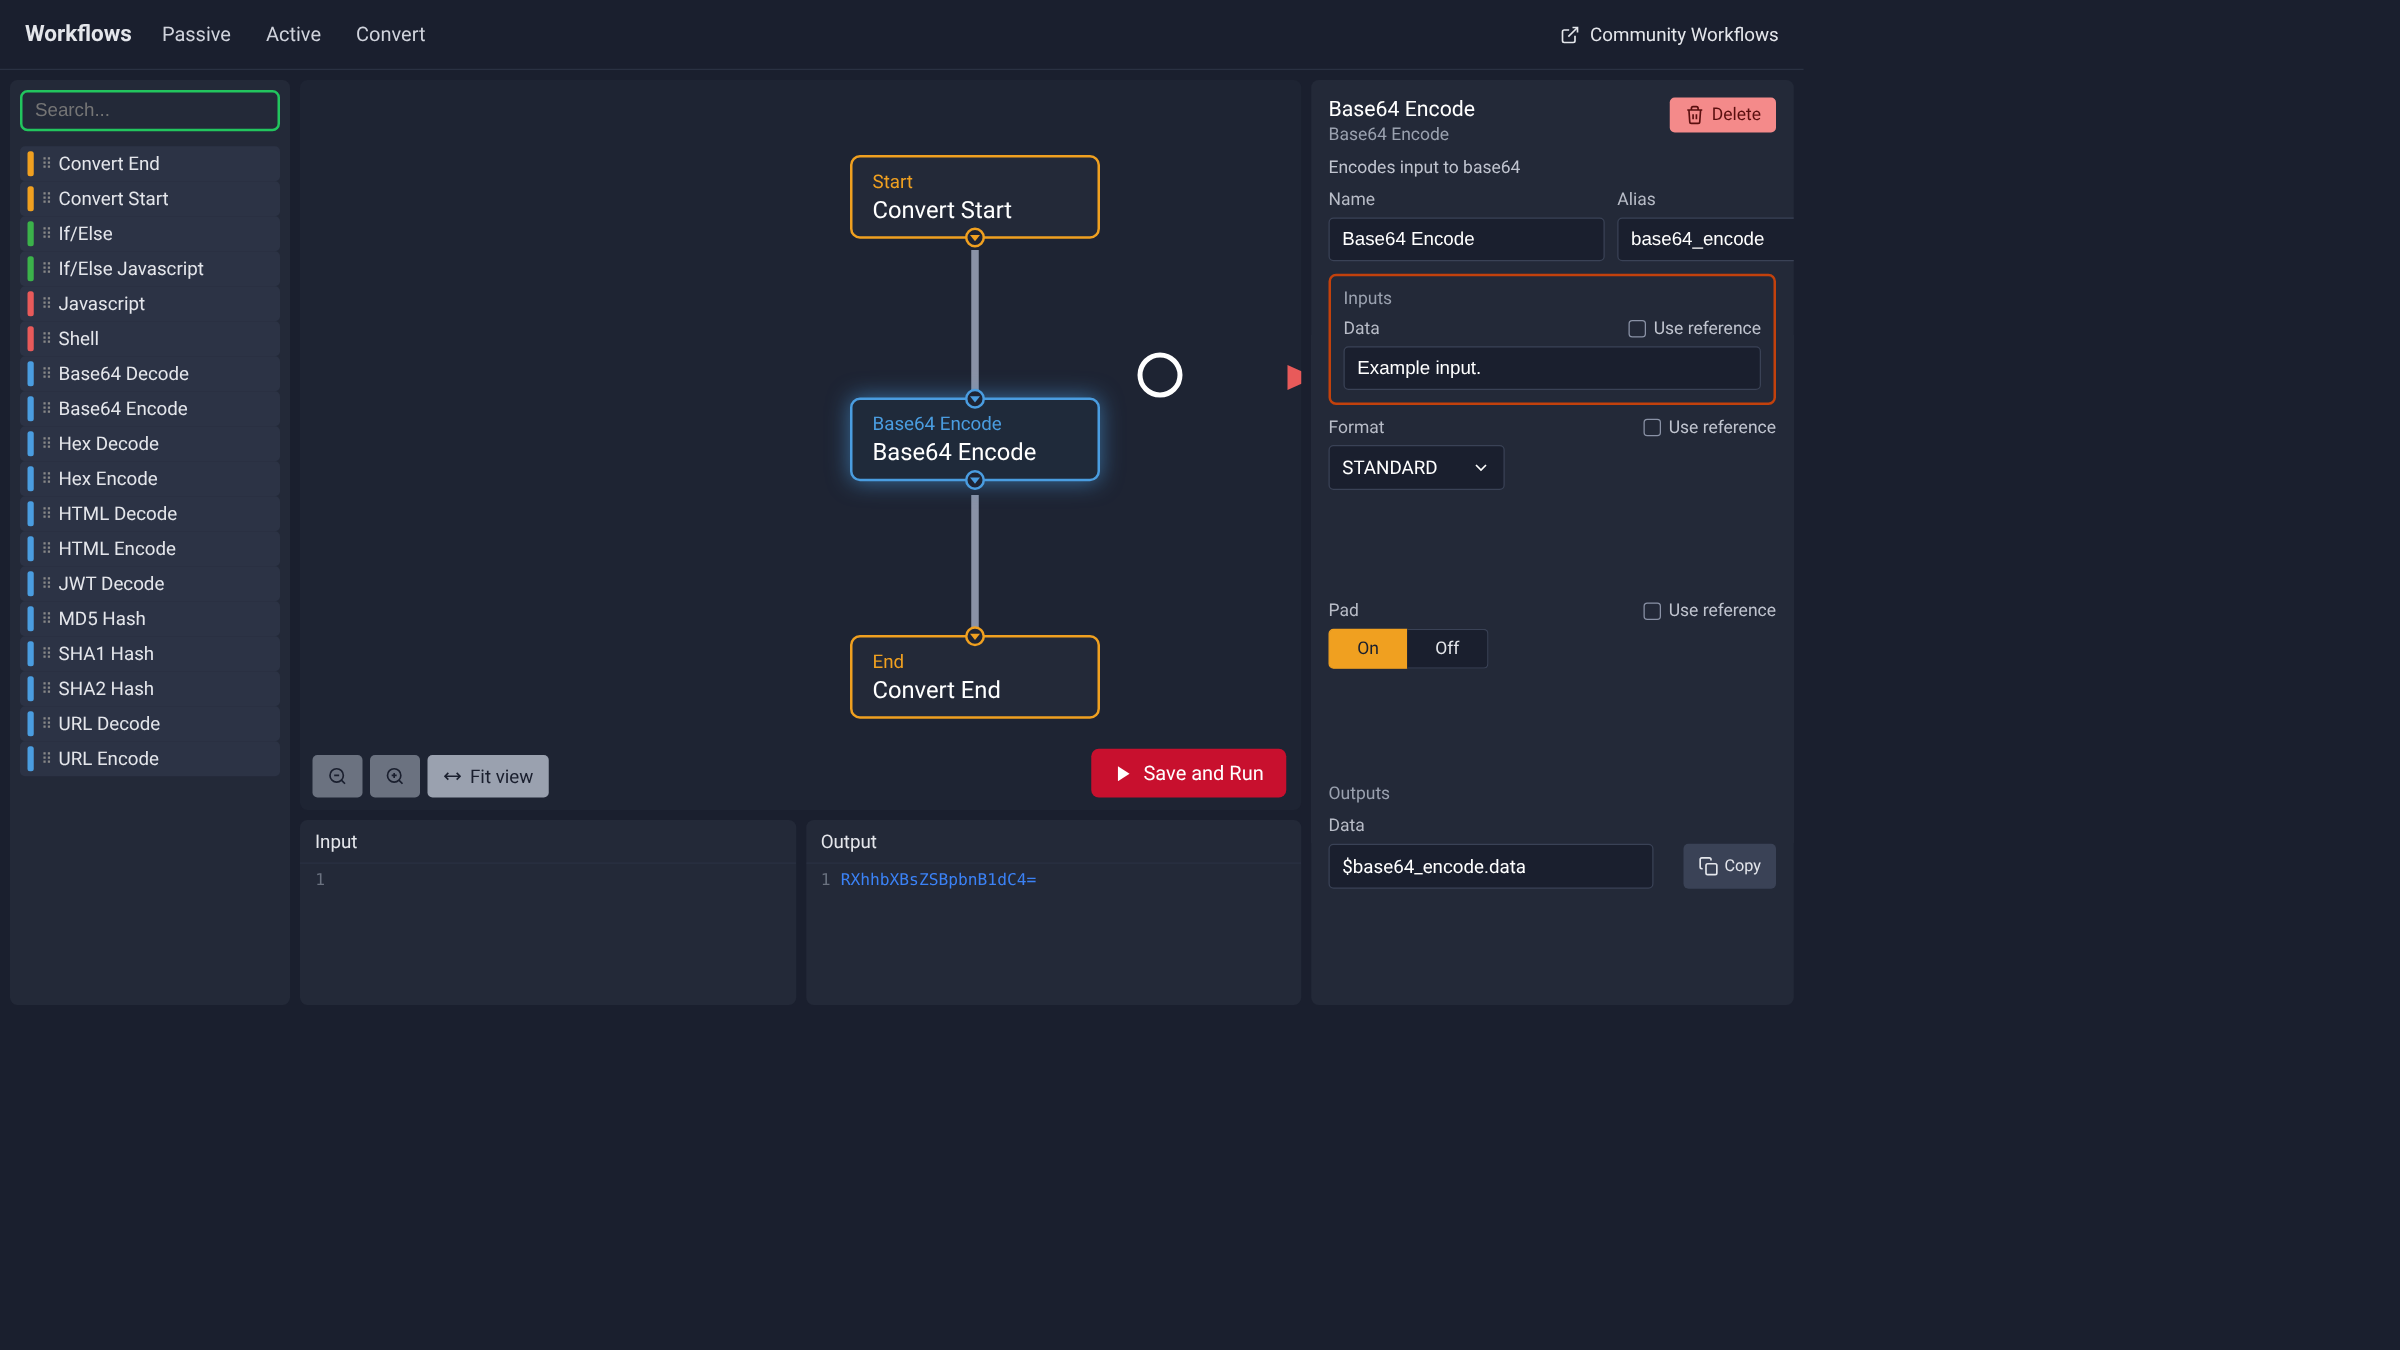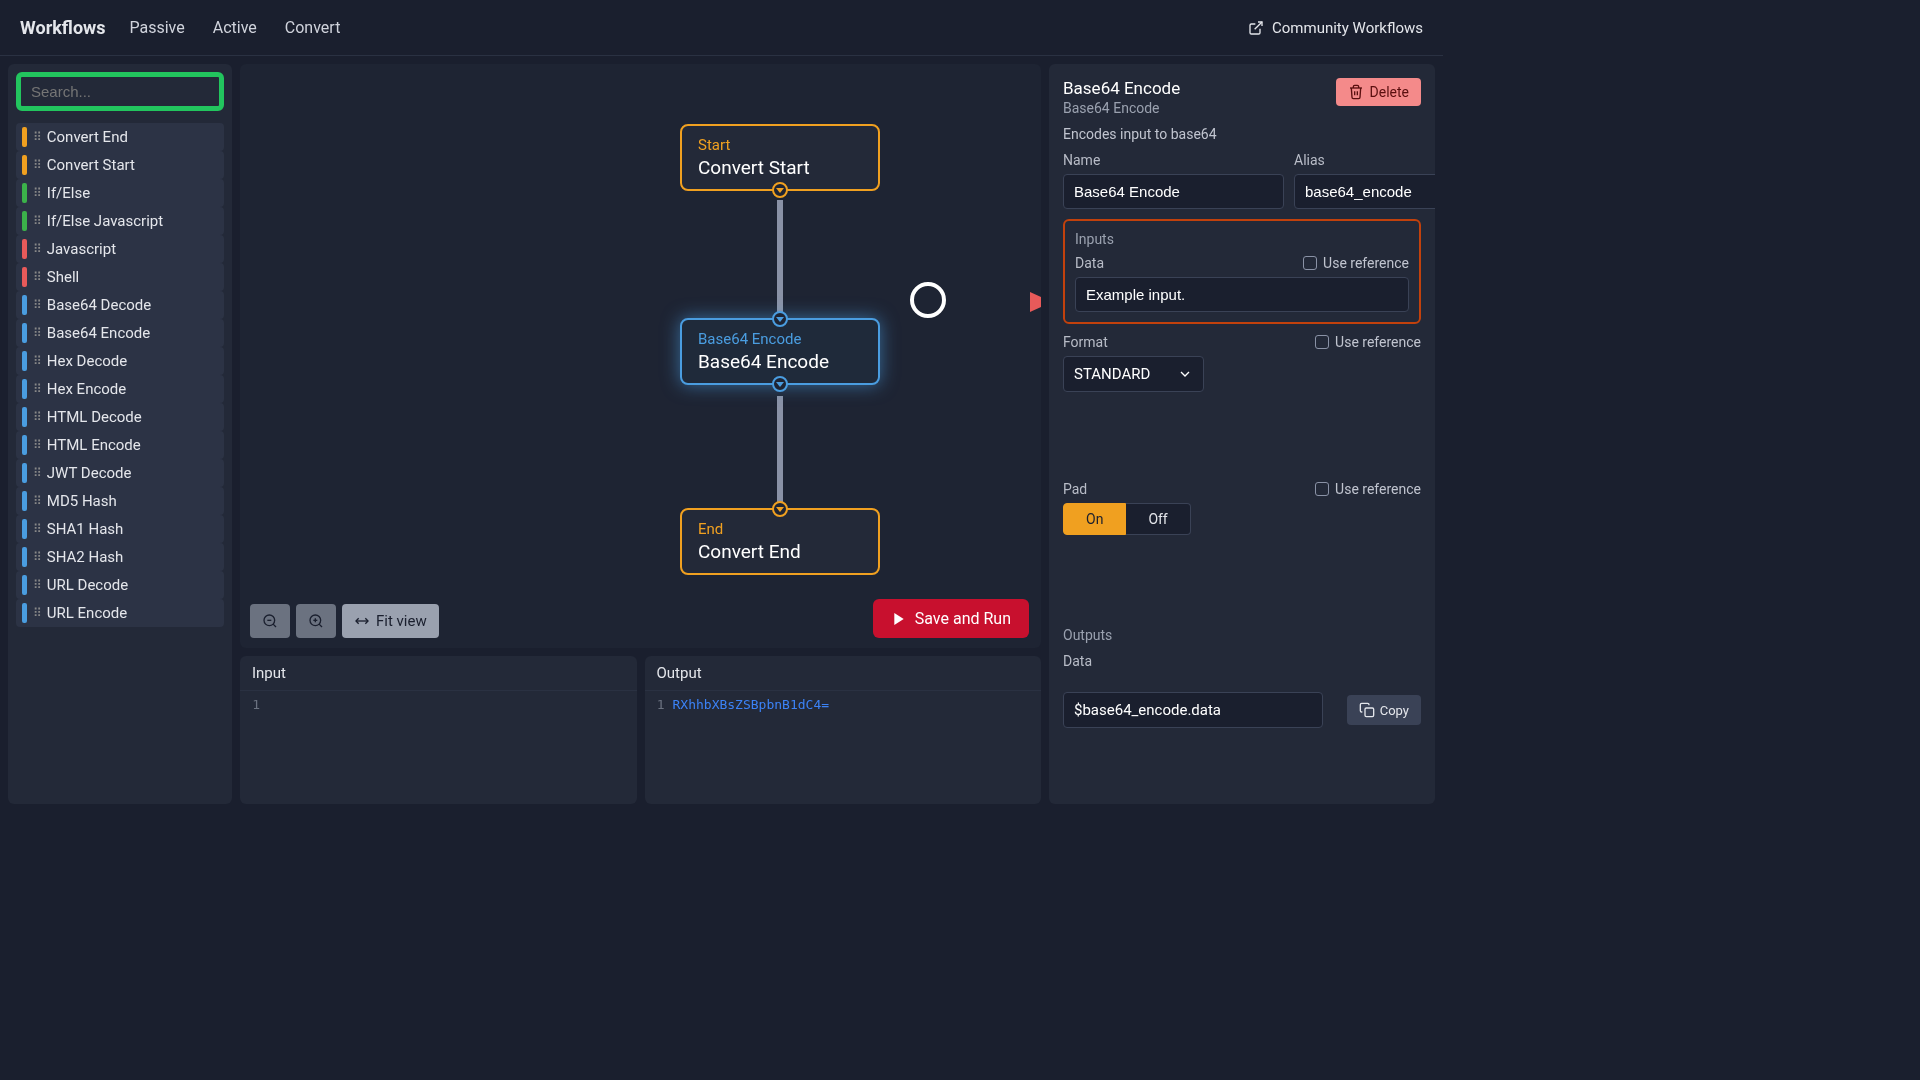--- a/index.html
+++ b/index.html
@@ -35,21 +35,21 @@
   border-radius: 6px;
   padding: 8px;
   display: flex;
   flex-direction: column;
   gap: 4px;
   overflow-y: auto;
 }
 .search-wrap {
   display: flex;
   align-items: center;
-  border: 5px solid #22c55e;
+  border: 2px solid #22c55e;
   border-radius: 6px;
   padding: 6px 10px;
   margin-bottom: 8px;
 }
 .search-wrap input {
   background: transparent;
   border: none;
   outline: none;
   color: #e4e6eb;
   font-size: 15px;
@@ -240,21 +240,21 @@
 .toggle-btn {
   padding: 7px 22px;
   font-size: 14px;
   cursor: pointer;
   background: #1a1f2e;
   border: 1px solid #3a4256;
 }
 .toggle-btn:first-child { border-radius: 4px 0 0 4px; }
 .toggle-btn:last-child { border-radius: 0 4px 4px 0; border-left: none; }
 .toggle-btn.active { background: #f0a020; color: #1a1f2e; border-color: #f0a020; }
-.outrow { display: flex; align-items: center; gap: 24px; margin-top: 17px; }
+.outrow { display: flex; gap: 24px; }
 .outrow .outbox { flex: 1; }
 .copy-btn {
   background: #3a4256;
   padding: 7px 12px;
   border-radius: 4px;
   font-size: 13px;
   display: flex; align-items: center; gap: 5px;
   cursor: pointer;
 }
 

